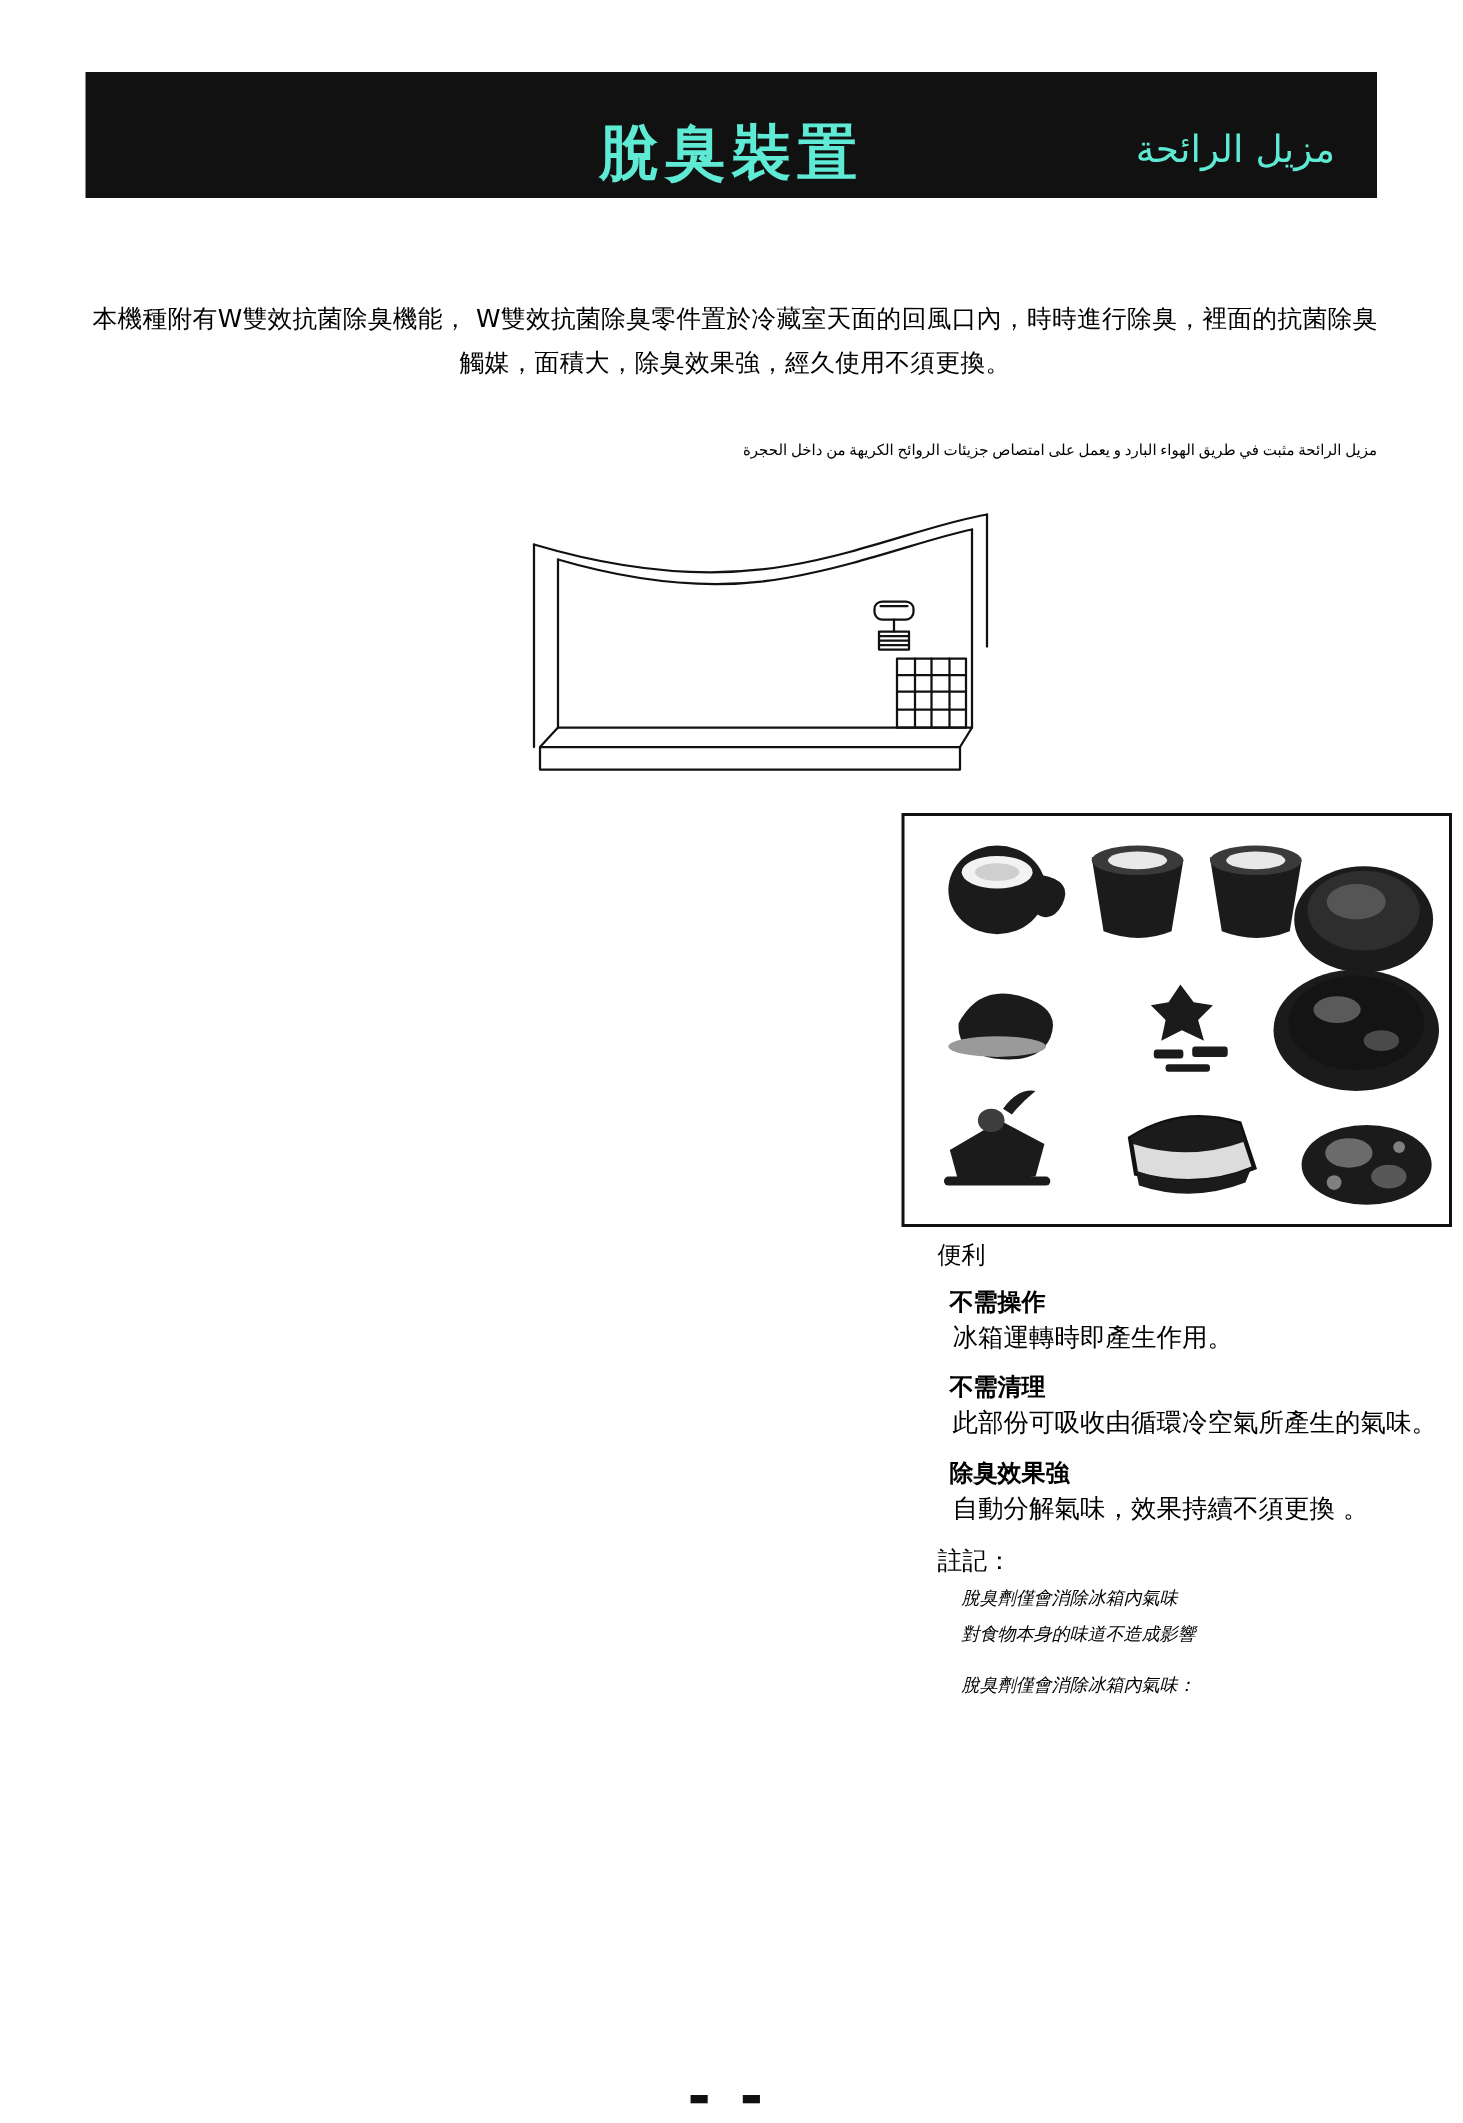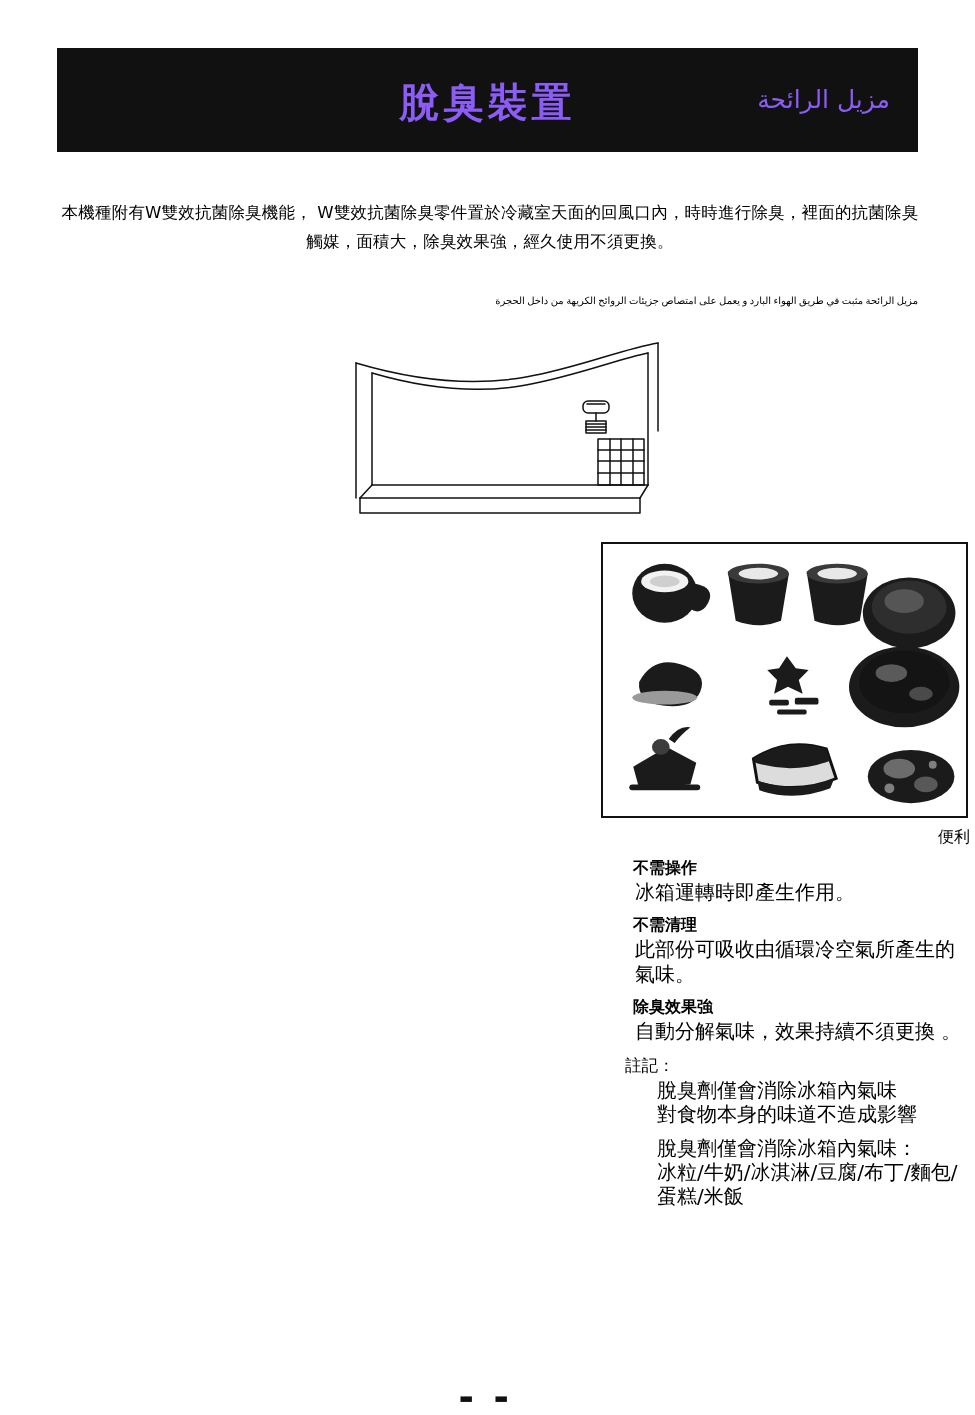--- a/index.html
+++ b/index.html
@@ -15,23 +15,23 @@
     color: #000000;
     overflow: hidden;
   }
 
   
   .header-band {
     position: absolute;
     left: 57px;
     top: 48px;
     width: 861px;
-    height: 104px;
+    height: 84px;
     background: #111111;
-    color: #8b5cf6;
+    color: #5eead4;
   }
   .header-title-cn {
     position: absolute;
     left: 0;
     top: 0;
     width: 100%;
     text-align: center;
     line-height: 108px;
     font-size: 40px;
     font-weight: bold;
@@ -99,47 +99,47 @@
     position: absolute;
     left: 625px;
     top: 824px;
     width: 345px;
     font-size: 16px;
     line-height: 25px;
   }
   .info-block .benefit-head {
     margin: 0 0 6px 0;
     font-size: 16px;
-    text-align: right;
   }
   .info-block .item {
     margin-bottom: 7px;
   }
   .info-block .item-title {
     font-weight: bold;
     display: block;
     margin-left: 8px;
     font-size: 16px;
     line-height: 25px;
   }
   .info-block .item-desc {
     display: block;
     margin-left: 10px;
-    font-size: 20px;
+    font-size: 17px;
     line-height: 25px;
   }
   .info-block .note-title {
     margin-top: 9px;
     font-size: 16.5px;
     font-weight: normal;
   }
   .info-block .note-line {
-    margin-left: 32px;
-    font-size: 20px;
+    margin-left: 16px;
+    font-size: 12px;
     line-height: 24px;
+    font-style: italic;
   }
   .info-block .note-gap {
     height: 10px;
   }
 
   
   .page-footer {
     position: absolute;
     left: 0;
     bottom: 8px;
@@ -268,16 +268,15 @@
   <div class="item">
     <span class="item-title">除臭效果強</span>
     <span class="item-desc">自動分解氣味，效果持續不須更換 。</span>
   </div>
 
   <div class="note-title">註記：</div>
   <div class="note-line">脫臭劑僅會消除冰箱內氣味</div>
   <div class="note-line">對食物本身的味道不造成影響</div>
   <div class="note-gap"></div>
   <div class="note-line">脫臭劑僅會消除冰箱內氣味：</div>
-  <div class="note-line">冰粒/牛奶/冰淇淋/豆腐/布丁/麵包/蛋糕/米飯</div>
 </div>
 
 <div class="page-footer">▬ ▬</div>
 
 </body></html>

